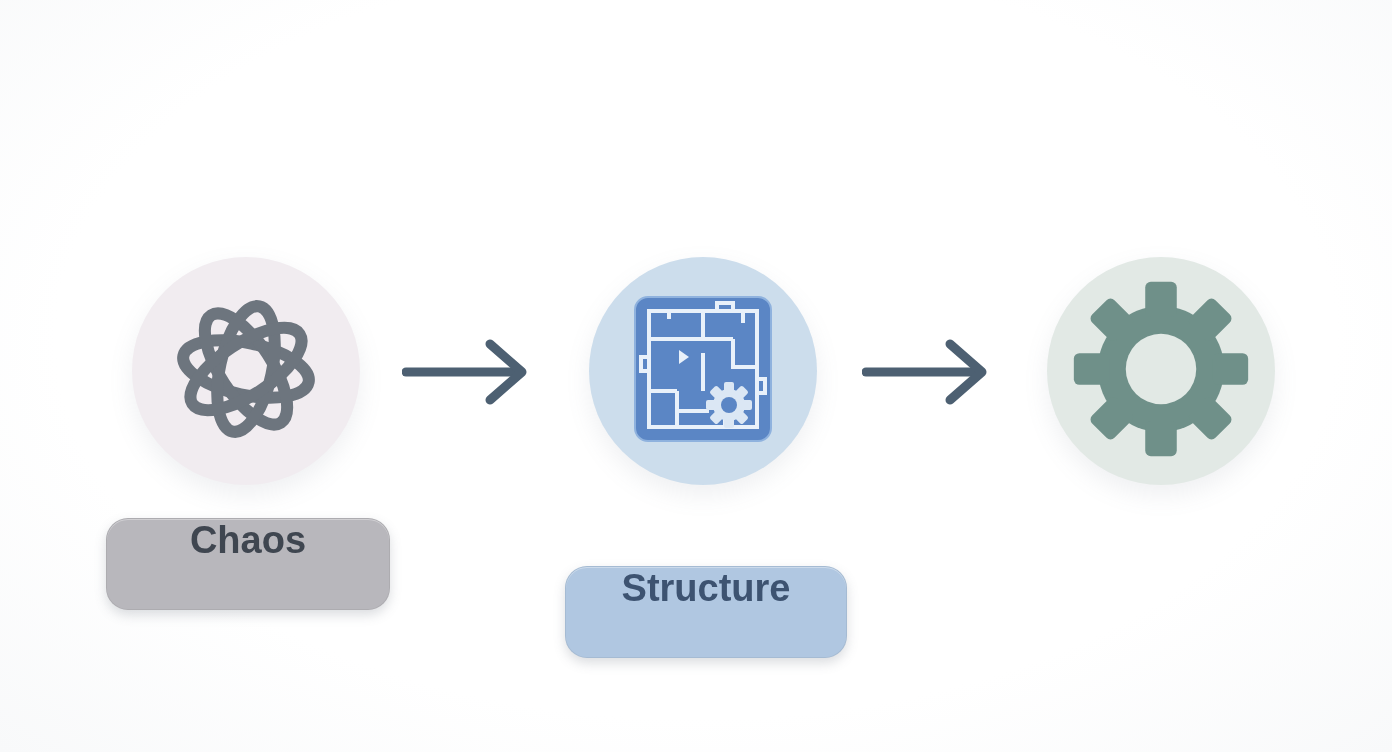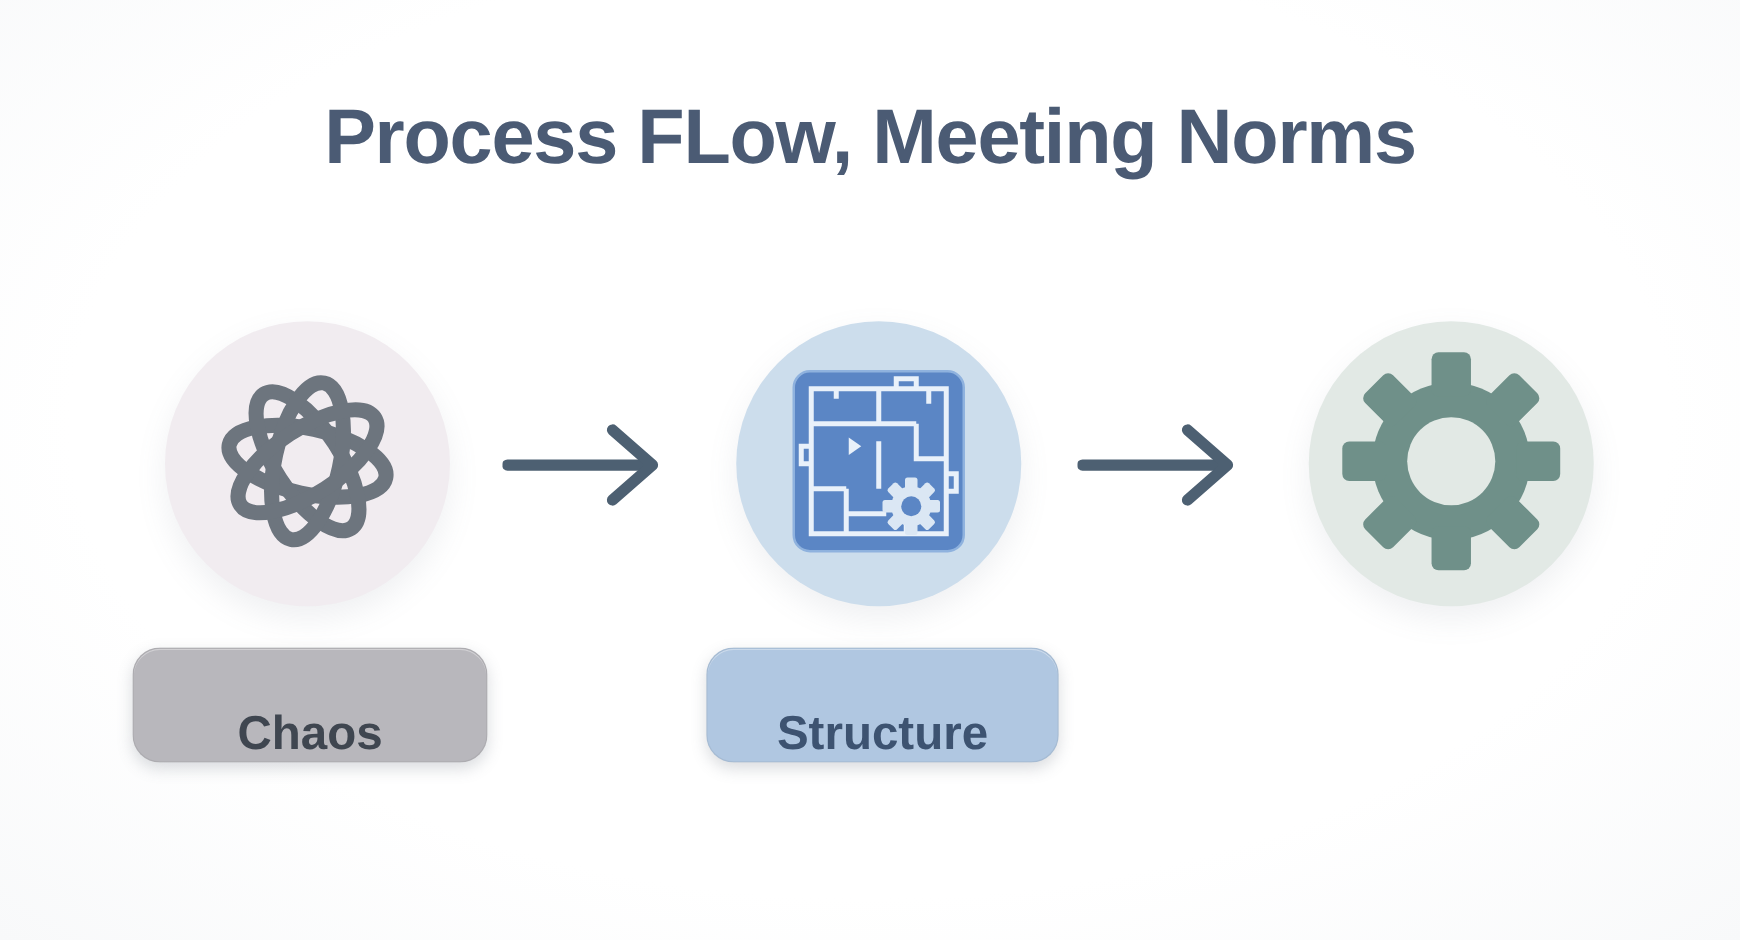--- a/index.html
+++ b/index.html
@@ -15,38 +15,37 @@
   .circle{
     position:absolute;top:257px;width:228px;height:228px;border-radius:50%;
     display:flex;align-items:center;justify-content:center;
     box-shadow:0 10px 24px rgba(125,135,148,0.12);
   }
   .c1{left:132px;background:#f1ecf0;}
   .c2{left:589px;background:#ccddec;}
   .c3{left:1047px;background:#e2e9e5;}
   .pill{
     position:absolute;top:518px;height:90px;border-radius:22px;
-    display:flex;align-items:flex-end;justify-content:center;
+    display:flex;align-items:flex-start;justify-content:center;
     font-size:38px;font-weight:700;
     box-shadow:0 5px 12px rgba(90,100,112,0.22), inset 0 1px 0 rgba(255,255,255,0.35);
     border:1px solid rgba(0,0,0,0.06);
   }
   .p1{left:106px;width:282px;background:#b8b7bc;color:#3f4650;}
-  .p2{left:565px;width:280px;background:#b0c7e1;color:#3d5371;}
+  .p2{left:565px;width:280px;background:#b0c7e1;color:#3d5371;margin-top:48px;}
   .p3{left:1017px;width:288px;background:#a7c1b7;color:#3c4b49;}
   .arrow{position:absolute;top:336px;width:140px;height:72px;}
   .a1{left:402px;}
   .a2{left:862px;}
 </style>
 </head>
 <body>
 
 <div id="canvas">
 
-  <div class="title">Process FLow, Meeting Norms</div>
 
   <div class="circle c1">
     <span>
       <svg width="170" height="170" viewBox="0 0 170 170">
         <g transform="rotate(12 85 85)" fill="none" stroke="#6d757e" stroke-width="12">
           <ellipse cx="85" cy="85" rx="64" ry="26"></ellipse>
           <ellipse cx="85" cy="85" rx="64" ry="26" transform="rotate(45 85 85)"></ellipse>
           <ellipse cx="85" cy="85" rx="64" ry="26" transform="rotate(90 85 85)"></ellipse>
           <ellipse cx="85" cy="85" rx="64" ry="26" transform="rotate(135 85 85)"></ellipse>
         </g>

